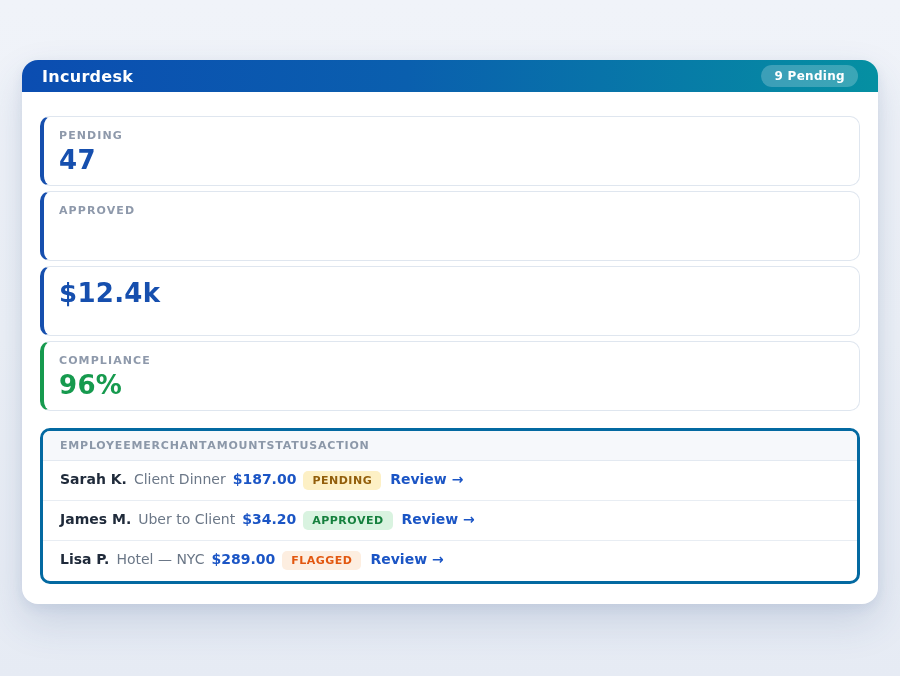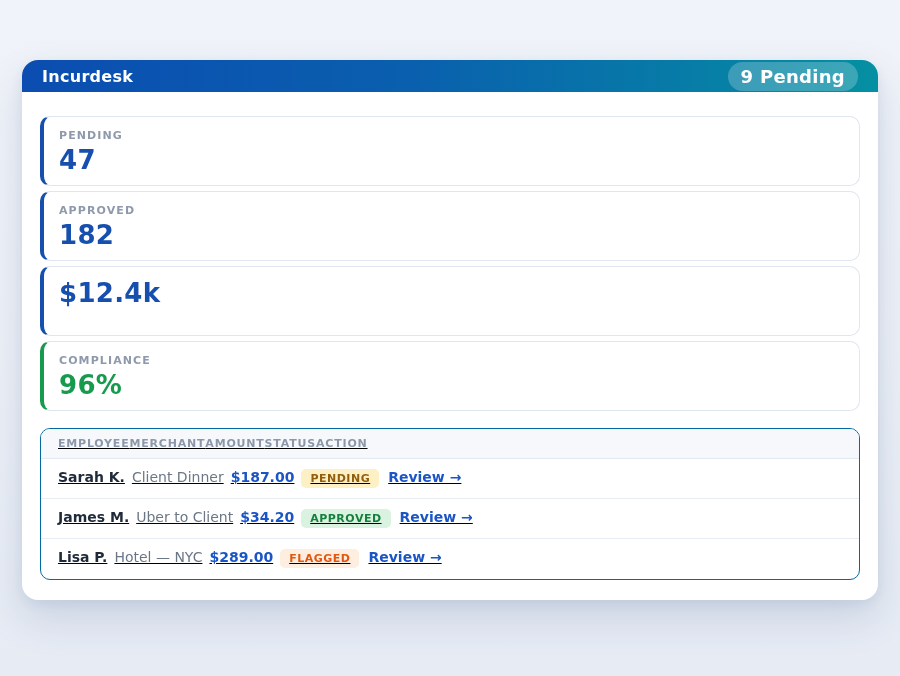--- a/index.html
+++ b/index.html
@@ -26,21 +26,21 @@
   }
   .app-title {
     color: #ffffff;
     font-size: 16px;
     font-weight: bold;
     letter-spacing: 0.3px;
   }
   .header-badge {
     background: rgba(255,255,255,0.22);
     color: #ffffff;
-    font-size: 18px;
+    font-size: 12px;
     font-weight: bold;
     padding: 4px 13px;
     border-radius: 999px;
     letter-spacing: 0.3px;
   }
   .app-body { padding: 24px 18px 20px 18px; }
   .stat-card {
     height: 70px;
     border: 1px solid #dfe6ef;
     border-left-width: 4px;
@@ -58,25 +58,24 @@
     margin-bottom: 4px;
   }
   .stat-value {
     font-size: 26px;
     font-weight: bold;
     line-height: 1.1;
     letter-spacing: 0.3px;
   }
   .expense-table {
     margin-top: 17px;
-    border: 1px solid #0369a1;
+    border: 3px solid #0369a1;
     border-radius: 10px;
     overflow: hidden;
     background: #ffffff;
-    text-decoration: underline;
   }
   .table-head {
     background: #f6f8fb;
     border-bottom: 1px solid #e3e9f1;
     padding: 8px 17px;
     display: flex;
   }
   .table-head span {
     font-size: 11px;
     font-weight: bold;
@@ -124,21 +123,20 @@
 
   <div class="app-body">
 
     <div class="stat-card" style="border-left-color: rgb(22, 79, 174);">
       <div class="stat-label">PENDING</div>
       <div class="stat-value" style="color: rgb(22, 79, 174);">47</div>
     </div>
 
     <div class="stat-card" style="border-left-color: rgb(22, 79, 174);">
       <div class="stat-label">APPROVED</div>
-      <div class="stat-value" style="color: rgb(22, 79, 174);">182</div>
     </div>
 
     <div class="stat-card" style="border-left-color: rgb(22, 79, 174);">
       <div class="stat-value" style="color: rgb(22, 79, 174);">$12.4k</div>
     </div>
 
     <div class="stat-card" style="border-left-color: rgb(22, 154, 78);">
       <div class="stat-label">COMPLIANCE</div>
       <div class="stat-value" style="color: rgb(22, 154, 78);">96%</div>
     </div>

